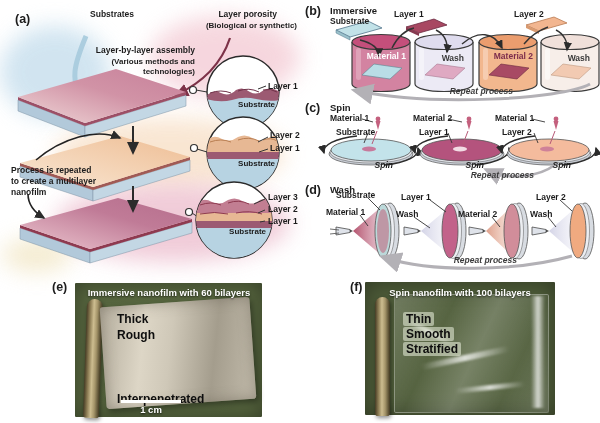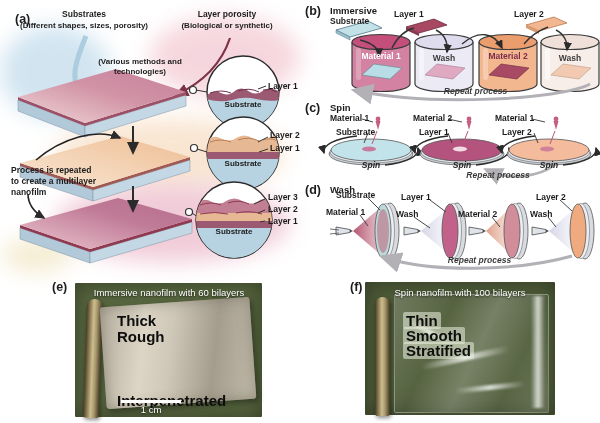--- a/index.html
+++ b/index.html
@@ -5,30 +5,30 @@
   html,body{margin:0;padding:0;background:#fff;}
   #fig{position:relative;width:600px;height:423px;background:#fff;overflow:hidden;
        font-family:"Liberation Sans",sans-serif;}
   .wash{position:absolute;border-radius:50%;filter:blur(11px);z-index:0;}
   svg.diag{position:absolute;left:0;top:0;z-index:1;}
   .t{position:absolute;font-family:"Liberation Sans",sans-serif;font-weight:bold;
      font-size:8.5px;color:#1c1c1c;white-space:nowrap;line-height:1.12;z-index:5;}
   .sz12{font-size:12.5px;}
   .sz95{font-size:9.5px;}
   .sz8{font-size:8px;font-weight:bold;}
-  .ctr{text-align:center;}
+  .ctr{text-align:right;}
   .it{font-style:italic;}
   .gray{color:#3a3a3a;}
   .wh{color:#fff;}
   .maroon{color:#7c2c4c;}
   .photo{position:absolute;overflow:hidden;z-index:2;border-radius:1px;
          box-shadow:inset 0 0 22px rgba(0,0,0,.38);}
-  .ptitle{position:absolute;font-weight:normal;font-size:9.5px;color:#fff;white-space:nowrap;
+  .ptitle{position:absolute;font-weight:bold;font-size:9.5px;color:#fff;white-space:nowrap;
           text-shadow:0 1px 2px rgba(0,0,0,.65);z-index:5;text-align:center;}
-  .prop{position:absolute;font-weight:bold;font-size:15px;color:#0e0e0e;white-space:nowrap;z-index:5;}
+  .prop{position:absolute;font-weight:bold;font-size:12px;color:#0e0e0e;white-space:nowrap;z-index:5;}
   .chip{background:rgba(235,240,222,.55);padding:0 3px;border-radius:2px;}
   .tweezer{position:absolute;border-radius:8px 8px 3px 3px;z-index:3;
      background:linear-gradient(90deg,#453b24 0%,#8a7a52 22%,#cdbd90 46%,#a5956a 68%,#3f3720 100%);
      box-shadow:1px 2px 4px rgba(0,0,0,.45);}
   .filmE{position:absolute;left:103px;top:302px;width:150px;height:102px;z-index:3;
      transform:rotate(-4deg);border-radius:3px;
      background:linear-gradient(100deg,#b5ae9e 0%,#ddd6c6 28%,#cfc8b8 45%,#a49d8d 72%,#c3bcac 100%);
      box-shadow:2px 3px 6px rgba(0,0,0,.4), inset 0 0 14px rgba(90,85,70,.45);}
   .filmF{position:absolute;left:394px;top:294px;width:153px;height:117px;z-index:3;
      background:linear-gradient(115deg,rgba(255,255,255,.20),rgba(255,255,255,.04) 30%,
@@ -284,23 +284,23 @@
       <ellipse cx="578" cy="231" rx="8" ry="27" fill="#f0aa80" stroke="#555" stroke-width=".8"></ellipse>
       <line x1="560" y1="200" x2="572" y2="211" stroke="#333" stroke-width=".9"></line>
       <line x1="548" y1="217" x2="556" y2="227" stroke="#333" stroke-width=".9"></line>
 
       <path d="M572,256 C515,272 430,272 386,258" fill="none" stroke="#b3b1b6" stroke-width="3" marker-end="url(#mG)"></path>
     </g>
   </svg>
 
   <div class="t sz12" style="left:15px;top:12px;">(a)</div>
   <div class="t ctr" style="left:34px;top:10px;width:100px;">Substrates</div>
-  <div class="t ctr sz8" style="left:4px;top:22px;width:160px;">(Different shapes, sizes, porosity)</div>
   <div class="t ctr" style="left:177px;top:10px;width:100px;">Layer porosity</div>
   <div class="t ctr sz8" style="left:157px;top:22px;width:140px;">(Biological or synthetic)</div>
+  <div class="t ctr" style="left:85px;top:46px;width:110px;">Layer-by-layer assembly</div>
   <div class="t ctr sz8" style="left:85px;top:58px;width:110px;">(Various methods and</div>
   <div class="t ctr sz8" style="left:85px;top:68px;width:110px;">technologies)</div>
   <div class="t" style="left:11px;top:166px;">Process is repeated</div>
   <div class="t" style="left:11px;top:177px;">to create a multilayer</div>
   <div class="t" style="left:11px;top:188px;">nanofilm</div>
 
   <div class="t sz8 ctr" style="left:211px;top:101px;width:64px;">Substrate</div>
   <div class="t" style="left:268px;top:82px;">Layer 1</div>
   <div class="t" style="left:270px;top:131px;">Layer 2</div>
   <div class="t" style="left:270px;top:144px;">Layer 1</div>

